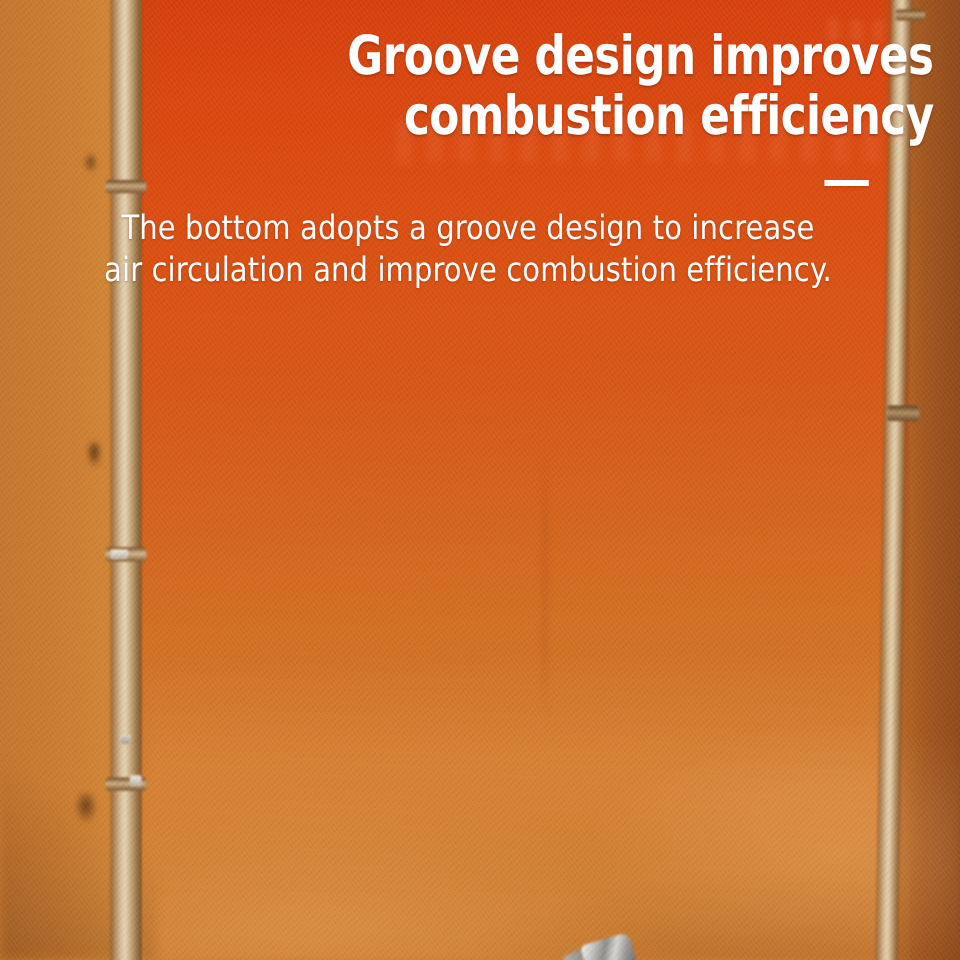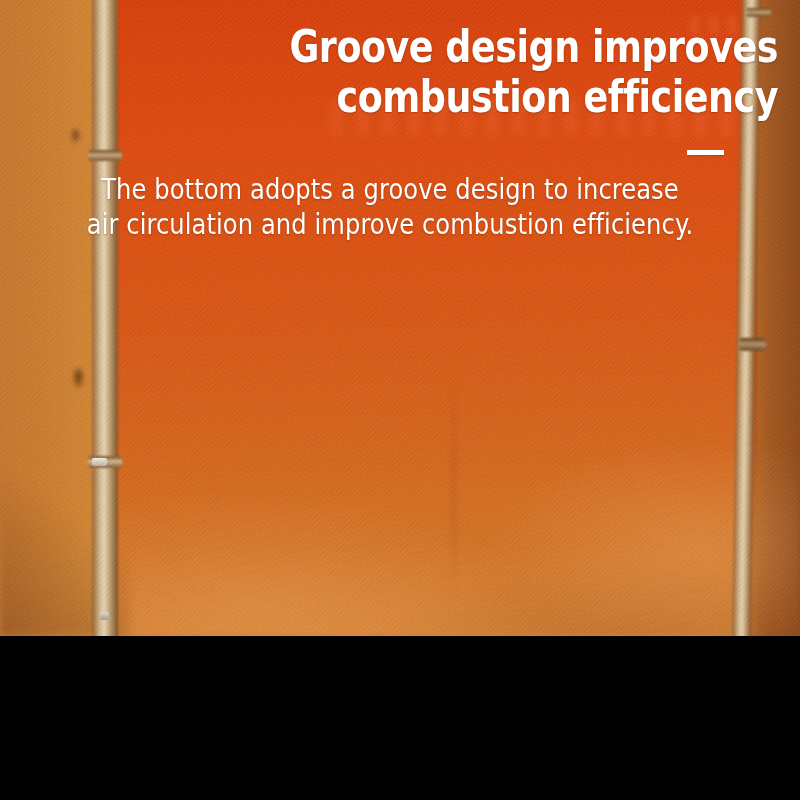--- a/index.html
+++ b/index.html
@@ -8,21 +8,21 @@
     padding: 0;
     background: #000;
   }
   body {
     font-family: "Liberation Sans", sans-serif;
   }
 
   .banner {
     position: relative;
     width: 800px;
-    height: 636px;
+    height: 800px;
     overflow: hidden;
     background: #c8782e;
   }
 
   
 
   
   .bg-base {
     position: absolute;
     inset: 0;

